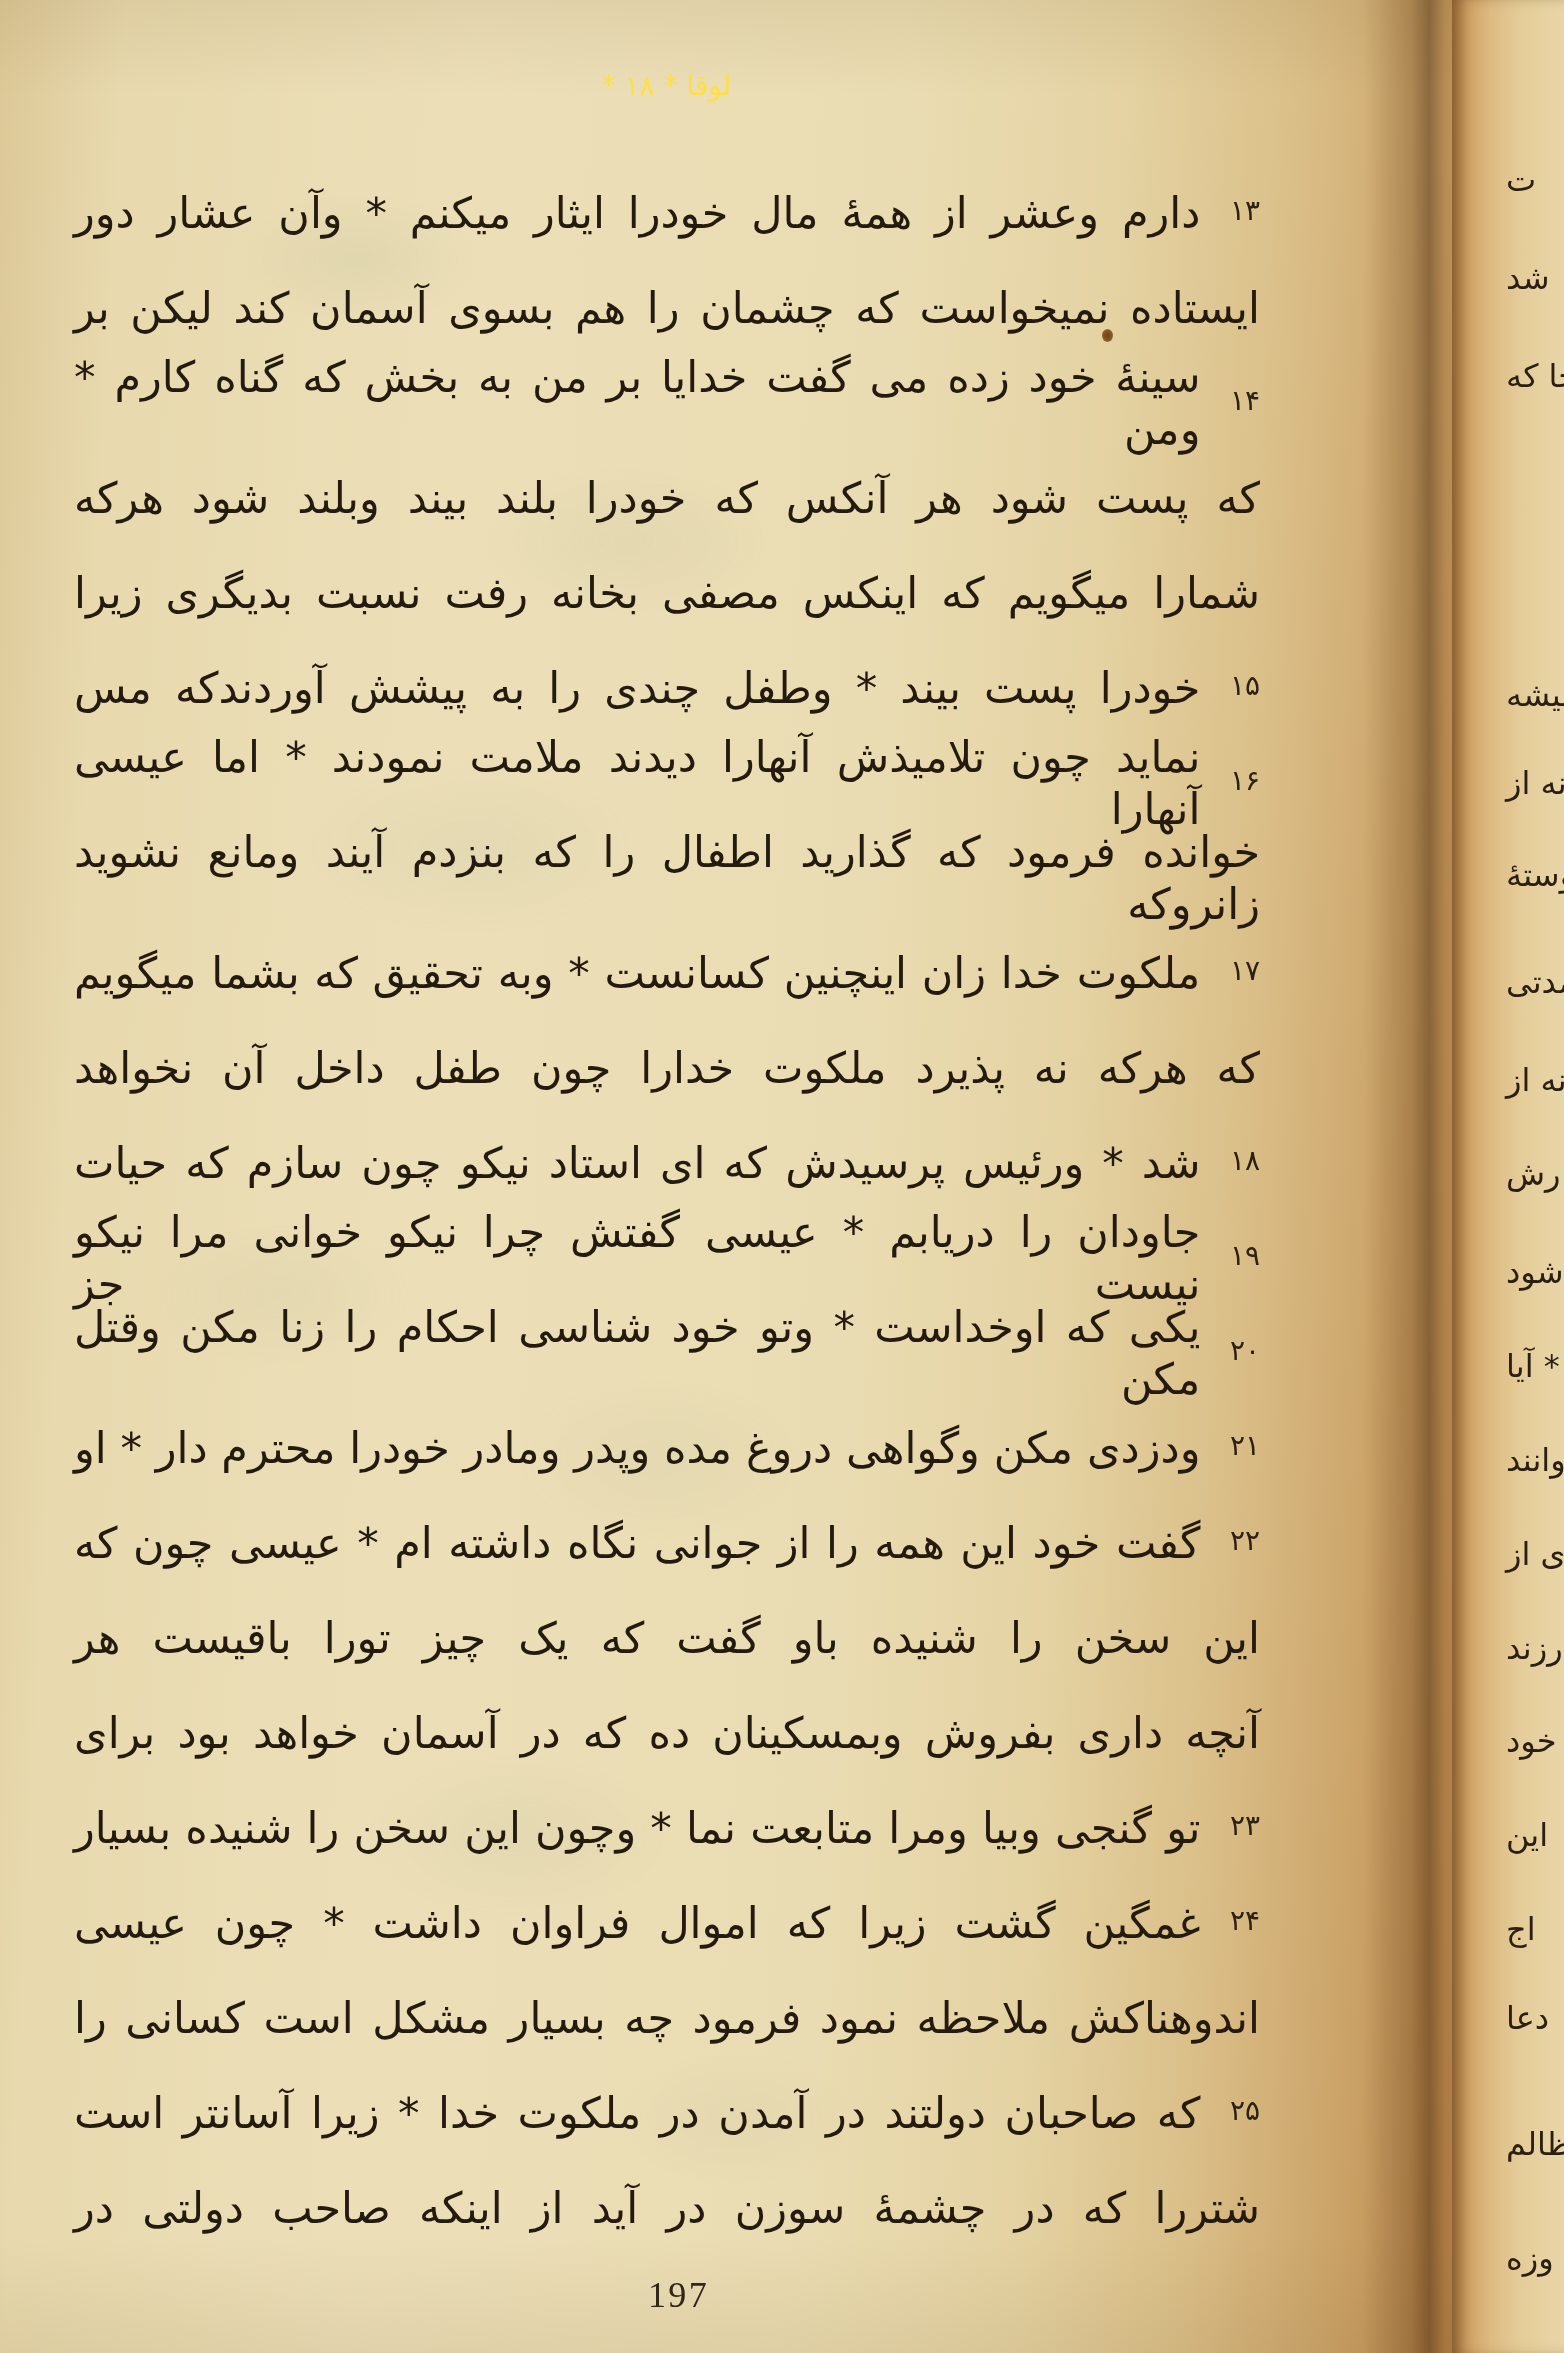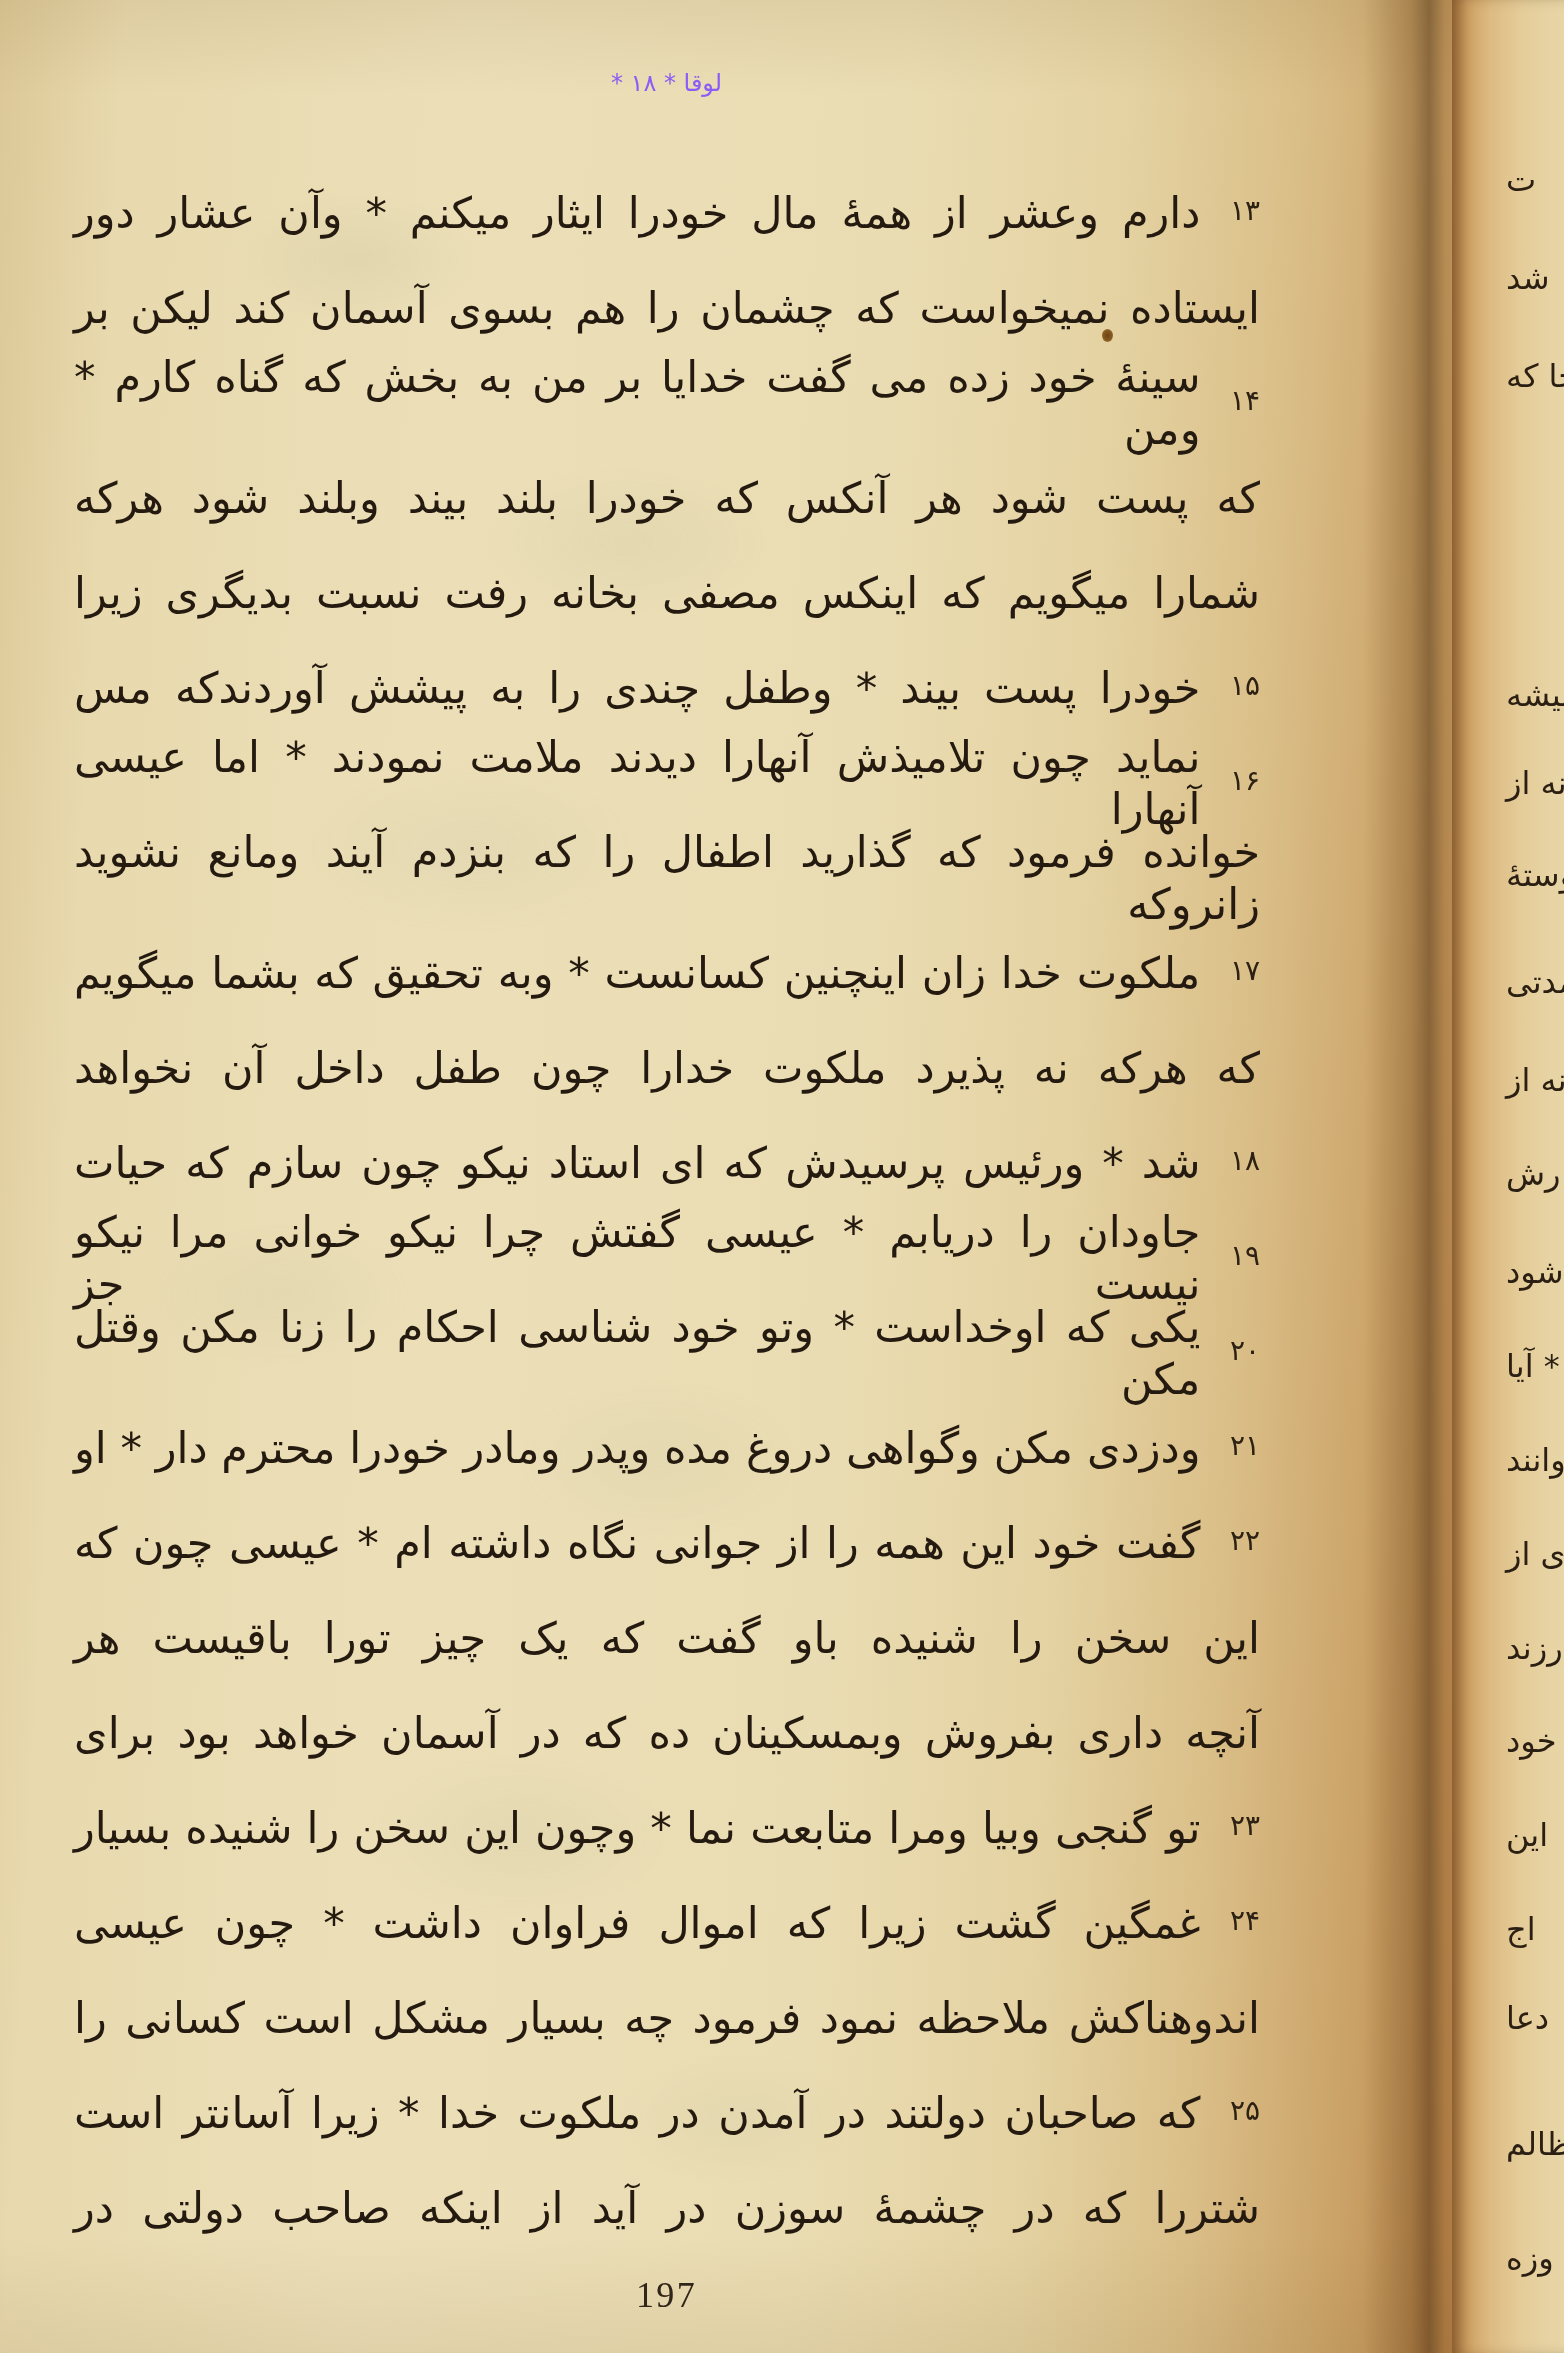--- a/index.html
+++ b/index.html
@@ -18,31 +18,31 @@
       rgba(64,35,8,.46) 63%,rgba(130,82,34,.28) 78%,rgba(130,82,34,0) 100%);}
   
   .facing-page{position:absolute;left:1452px;top:0;width:113px;height:2354px;
     background:linear-gradient(90deg,#bc8950 0%,#cfa265 14%,#ddbb82 34%,
       #e5cd9a 62%,#e8d6a8 100%);
     box-shadow:inset 12.5px 0 15.6px -6.3px rgba(80,45,10,.55);}
   .fragment{position:absolute;left:1506px;white-space:nowrap;direction:rtl;
     font-size:32px;color:#2a1f12;line-height:1;}
   
   .header{position:absolute;left:74px;top:69px;width:1185px;height:70px;
-    direction:rtl;text-align:center;font-size:24px;color:#8b5cf6;}
+    direction:rtl;text-align:center;font-size:28px;color:#fde047;}
   
   .textblock{position:absolute;left:74px;top:166px;width:1186px;}
   .line{display:flex;direction:rtl;height:95px;align-items:center;
     color:#241a10;}
   .vnum{flex:0 0 auto;width:44px;margin-left:15.6px;font-size:28px;
     text-align:right;transform:translateY(-3.1px);color:#2c2113;}
   .ltext{flex:1 1 auto;font-size:43px;line-height:1.2;
     text-align:justify;text-align-last:justify;}
   
-  .page-number{position:absolute;left:74px;top:2274px;width:1185px;
+  .page-number{position:absolute;left:86px;top:2274px;width:1185px;
     text-align:center;font-family:"Liberation Serif",serif;font-size:36px;
     letter-spacing:2.3px;color:#30261a;}
   
   .stains{position:absolute;inset:0;pointer-events:none;opacity:.55;
     background:
       radial-gradient(172px 94px at 23% 11%,rgba(148,160,125,.22),rgba(148,160,125,0) 70%),
       radial-gradient(203px 110px at 40% 23%,rgba(148,160,125,.18),rgba(148,160,125,0) 70%),
       radial-gradient(235px 125px at 30% 36%,rgba(140,155,120,.16),rgba(140,155,120,0) 70%),
       radial-gradient(188px 102px at 18% 55%,rgba(148,160,125,.15),rgba(148,160,125,0) 70%),
       radial-gradient(203px 117px at 42% 62%,rgba(148,160,125,.14),rgba(148,160,125,0) 70%),

